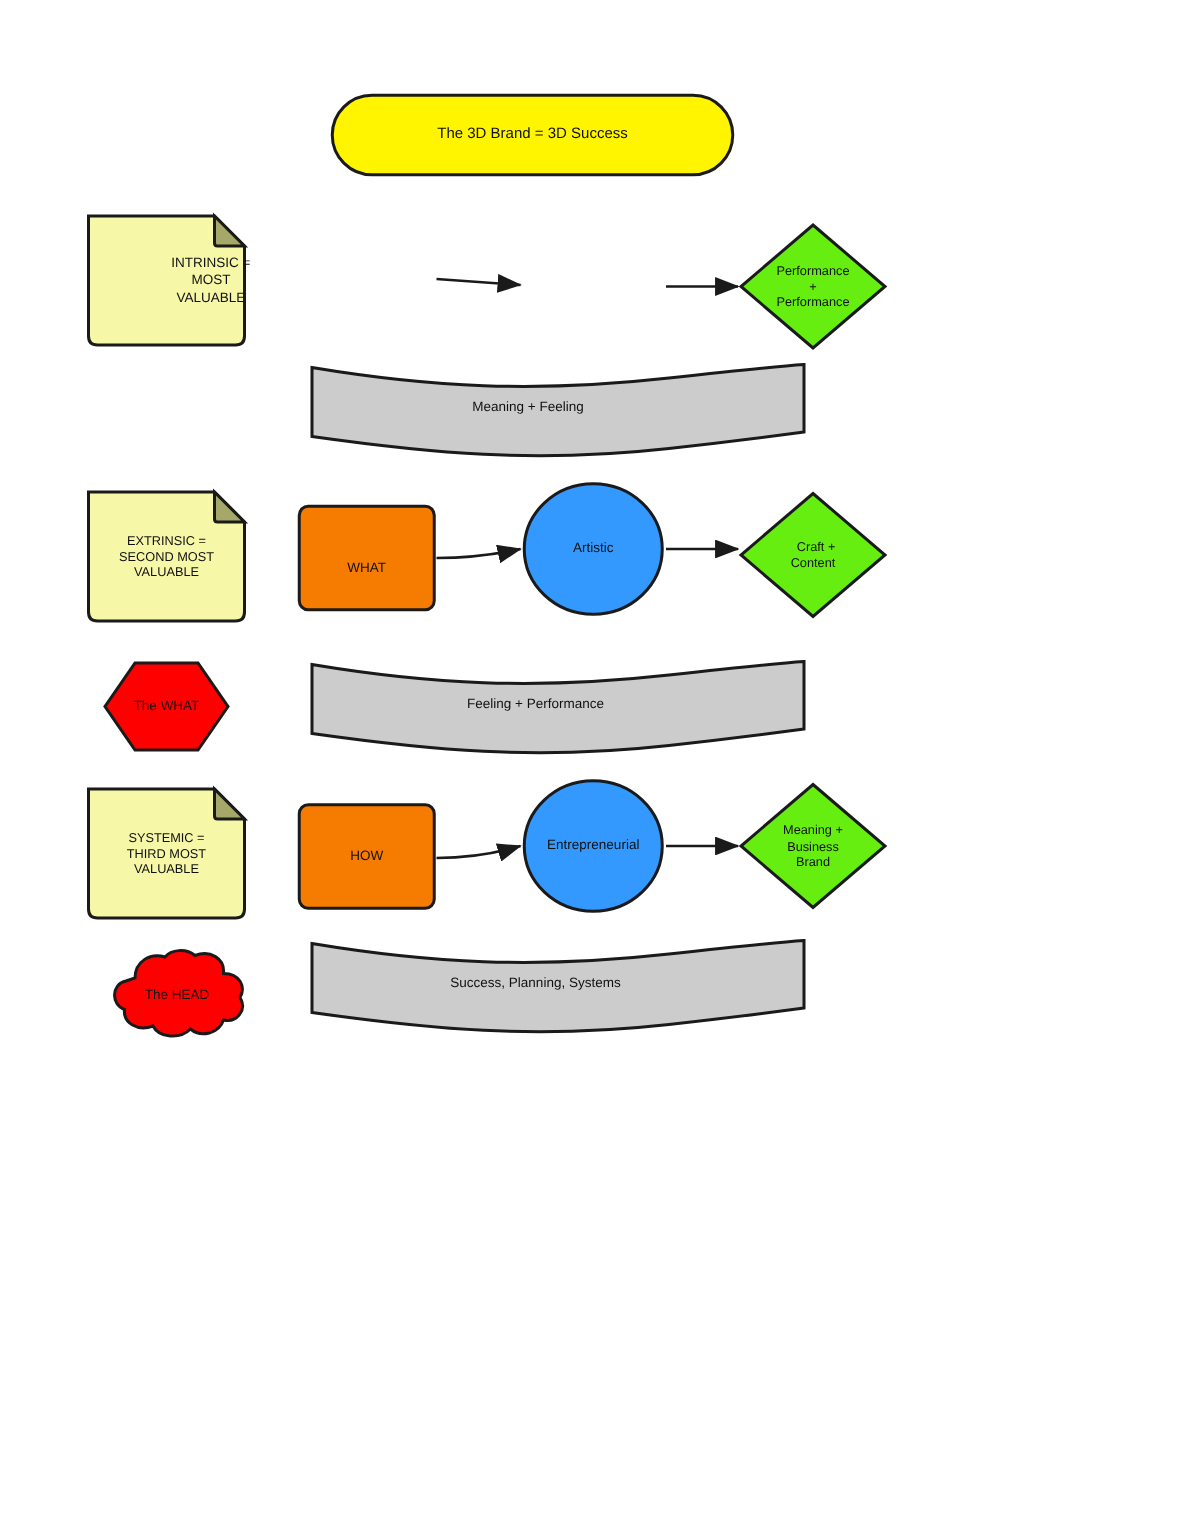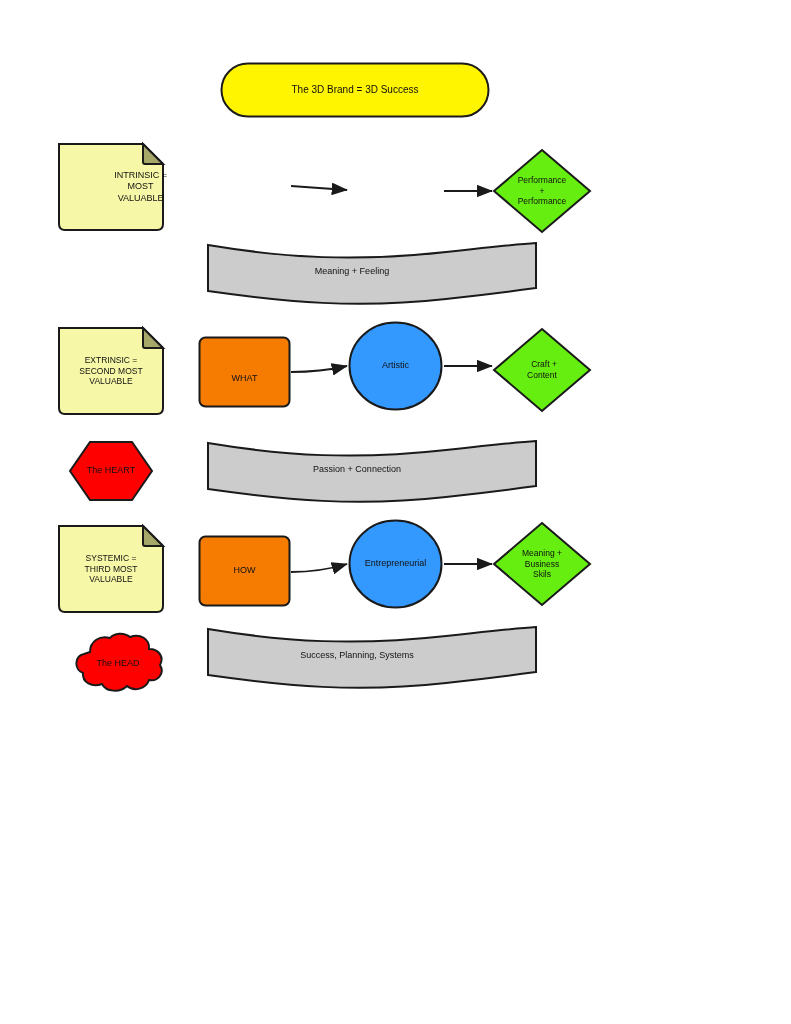--- a/index.html
+++ b/index.html
@@ -106,27 +106,27 @@
     </svg>
     <div class="lbl t8">
       <div>Craft +</div>
       <div>Content</div>
     </div>
   </div>
   <div class="node" style="left:68px;top:440px;width:86px;height:62px;">
     <svg class="shape" width="86" height="62" viewBox="0 0 86 62">
       <path d="M22,2 L64,2 L84,31 L64,60 L22,60 L2,31 Z" fill="#FF0000" stroke="#1a1a1a" stroke-width="2"></path>
     </svg>
-    <span class="lbl t9">The HEART</span>
+    <span class="lbl t9">The WHAT</span>
   </div>
   <div class="node" style="left:206px;top:438px;width:332px;height:64px;">
     <svg class="shape" width="332" height="64" viewBox="0 0 332 64">
       <path d="M2,5 C80,18 150,22 240,12 C285,7 315,4 330,3 L330,48 C315,50 285,54 240,59 C150,69 80,62 2,51 Z" fill="#CCCCCC" stroke="#1a1a1a" stroke-width="2"></path>
     </svg>
-    <span class="lbl t9" style="margin-left:-30px;">Passion + Connection</span>
+    <span class="lbl t9" style="margin-left:-30px;">Feeling + Performance</span>
   </div>
 
   <div class="node" style="left:55px;top:522px;width:112px;height:94px;">
     <svg class="shape" width="112" height="94" viewBox="0 0 112 94">
       <path d="M4,4 L88,4 L108,24 L108,84 Q108,90 102,90 L10,90 Q4,90 4,84 Z" fill="#F7F7A8" stroke="#1a1a1a" stroke-width="2"></path>
       <path d="M88,4 L108,24 L90,24 Q88,24 88,22 Z" fill="#A6A86A" stroke="#1a1a1a" stroke-width="2"></path>
     </svg>
     <div class="lbl t8">
       <div>SYSTEMIC =</div>
       <div>THIRD MOST</div>
@@ -145,21 +145,21 @@
     </svg>
     <span class="lbl t9">Entrepreneurial</span>
   </div>
   <div class="node" style="left:492px;top:521px;width:100px;height:86px;">
     <svg class="shape" width="100" height="86" viewBox="0 0 100 86">
       <path d="M50,2 L98,43 L50,84 L2,43 Z" fill="#66EE11" stroke="#1a1a1a" stroke-width="2"></path>
     </svg>
     <div class="lbl t8">
       <div>Meaning +</div>
       <div>Business</div>
-      <div>Skils</div>
+      <div>Brand</div>
     </div>
   </div>
   <div class="node" style="left:70px;top:632px;width:96px;height:62px;">
     <svg class="shape" width="96" height="62" viewBox="0 0 96 62">
       <path d="M20,20 C20,9 30,3 40,6 C44,1 54,0 60,5 C70,1 80,7 79,17
                C90,17 94,26 90,33 C95,41 88,50 79,48 C76,57 64,60 57,54
                C50,61 36,60 32,52 C22,56 12,50 13,41 C4,38 4,24 14,22 Z" fill="#FF0000" stroke="#1a1a1a" stroke-width="2"></path>
     </svg>
     <span class="lbl t9" style="margin-top:1px;">The HEAD</span>
   </div>

